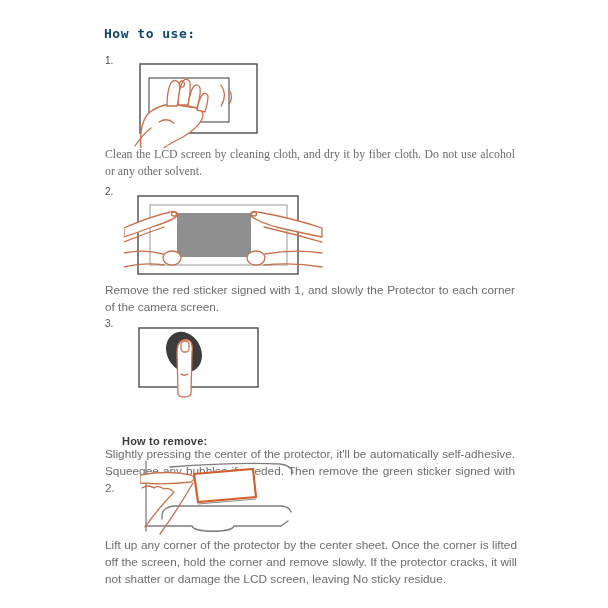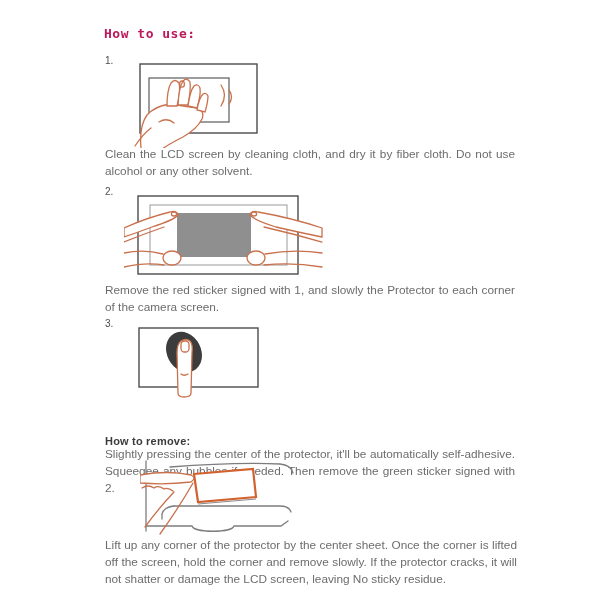--- a/index.html
+++ b/index.html
@@ -4,29 +4,29 @@
 <style>
   html,body{margin:0;padding:0;}
   body{
     width:608px;height:608px;position:relative;background:#ffffff;
     font-family:"Liberation Sans", sans-serif;color:#696969;overflow:hidden;
   }
   .abs{position:absolute;}
   .doc-title{
     left:104px;top:26px;
     font-family:"DejaVu Sans Mono", monospace;
-    font-weight:bold;font-size:13px;letter-spacing:.5px;color:#be185d;
+    font-weight:bold;font-size:13px;letter-spacing:.5px;color:#0c4a6e;
   }
   .step-num{font-size:10px;color:#4c4c4c;}
   .para{
     left:105px;width:410px;font-size:11.8px;line-height:16.8px;
     text-align:justify;text-align-last:left;color:#6c6c6c;
   }
   .remove-heading{
-    left:105px;top:435px;font-size:11px;font-weight:bold;color:#3b3b3b;
+    left:122px;top:435px;font-size:11px;font-weight:bold;color:#3b3b3b;
     letter-spacing:.2px;
   }
   svg{display:block;}
   .body-line{stroke:var(--line-gray);stroke-width:1.4;fill:none;}
   .thin-line{stroke:#9a9a9a;stroke-width:1;fill:none;}
   .hand-fill{fill:#ffffff;stroke:var(--orange);stroke-width:1.3;}
   .hand-stroke{fill:none;stroke:var(--orange);stroke-width:1.3;stroke-linecap:round;}
   .device-line{stroke:#7d7d7d;stroke-width:1.3;fill:none;stroke-linecap:round;}
 </style>
 </head>
@@ -48,21 +48,21 @@
     <path class="hand-fill" d="M42,46 Q42,30 46,23 Q50,18 54,23 Q56,30 52,46 Z"></path>
     <path class="hand-fill" d="M53,45 Q54,27 58,21 Q62,17 65,22 Q66,30 63,45 Z"></path>
     <path class="hand-fill" d="M63,46 Q65,31 69,26 Q73,23 75,28 Q76,35 72,48 Z"></path>
     <path class="hand-fill" d="M72,50 Q74,38 78,34 Q81,32 83,36 Q83,42 80,52 Z"></path>
     <ellipse class="hand-stroke" cx="57" cy="24" rx="2.4" ry="3.2"></ellipse>
     <path class="hand-stroke" d="M34,62 Q42,57 49,63"></path>
     <path class="hand-stroke" d="M10,86 Q18,74 26,68"></path>
   </g>
 </svg>
 
-<div class="abs para" style="top:146px;">Clean the LCD screen by cleaning cloth, and dry it by fiber cloth. Do not use alcohol or any other solvent.</div>
+<div class="abs para" style="top:146px;font-family:Liberation Serif, serif;">Clean the LCD screen by cleaning cloth, and dry it by fiber cloth. Do not use alcohol or any other solvent.</div>
 
 <div class="abs step-num" style="left:105px;top:186px;">2.</div>
 
 <svg class="abs" style="left:124px;top:192px;" width="200" height="88" viewBox="0 0 200 88" role="img" aria-label="two-hands-aligning-protector-to-screen-corners">
   <rect x="14" y="4" width="160" height="78" class="body-line"></rect>
   <rect x="26" y="13" width="137" height="60" class="thin-line"></rect>
   <rect x="53" y="21" width="74" height="44" fill="var(--gray-fill)"></rect>
   <g>
     <path class="hand-fill" d="M0,36 Q22,26 46,20 Q53,18 54,23 Q50,28 28,35 Q12,41 0,45 Z"></path>
     <path class="hand-stroke" d="M0,50 Q20,42 40,35"></path>

